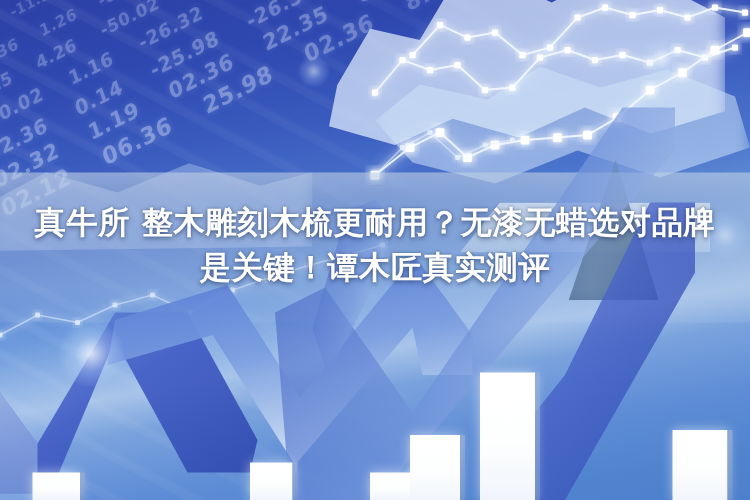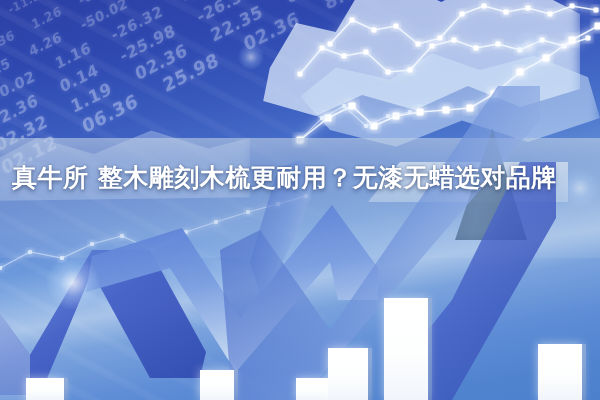--- a/index.html
+++ b/index.html
@@ -123,21 +123,21 @@
   #ledge{
     position:absolute;left:368px;top:162px;width:200px;height:40px;
     background:linear-gradient(180deg,rgba(236,244,252,.95),rgba(198,218,240,.75));
     clip-path:polygon(0% 100%,16% 0%,100% 0%,100% 100%);
     opacity:.9;
   }
 
   
   #title{
     position:absolute;left:0;right:0;top:160px;
-    text-align:left;
+    text-align:center;
     color:#ffffff;
     font-weight:700;
     font-size:25px;
     line-height:36px;
     letter-spacing:.5px;
     text-shadow:0 2px 4px rgba(30,50,90,.55),0 0 2px rgba(40,60,100,.5);
     padding:0 12px;
   }
   #title .l2{display:block;}
 
@@ -293,15 +293,16 @@
   <div class="bar" style="left:384px;width:44px;height:102px;"></div>
   <div class="bar" style="left:538px;width:44px;height:56px;"></div>
 
   <div class="flare" style="left:238px;top:44px;width:26px;height:26px;opacity:.55;"></div>
   <div class="flare" style="left:46px;top:256px;width:54px;height:54px;opacity:.8;"></div>
   <div class="flare" style="left:512px;top:30px;width:34px;height:34px;opacity:.6;"></div>
   <div class="flare" style="left:560px;top:168px;width:40px;height:40px;opacity:.45;"></div>
 
   <div id="title">
     <span class="l1">真牛所 整木雕刻木梳更耐用？无漆无蜡选对品牌</span>
+    <span class="l2">是关键！谭木匠真实测评</span>
   </div>
 
 </div>
 
 </body></html>

